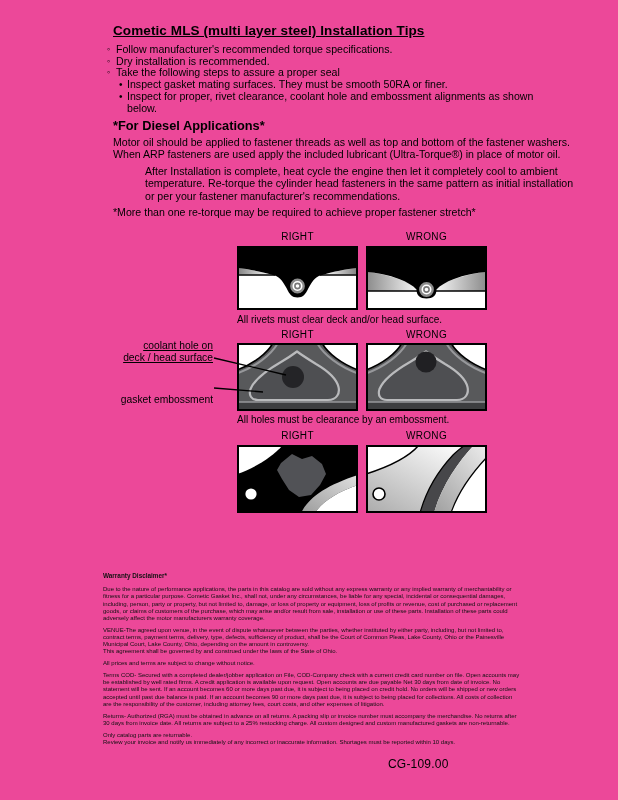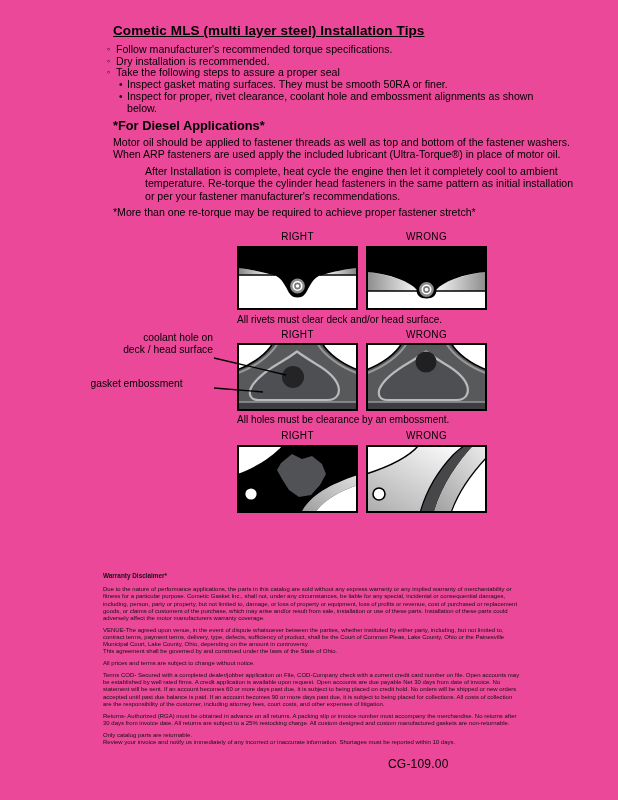--- a/index.html
+++ b/index.html
@@ -112,23 +112,23 @@
       <circle cx="60.5" cy="43.5" r="2.6" fill="#fff" stroke="#787878" stroke-width="1.6"></circle>
       <rect x="1" y="1" width="119" height="62" fill="none" stroke="#000" stroke-width="2"></rect>
     </svg>
   </div>
 
   <div class="abs caption" style="left:237px;top:313px;width:300px;">All rivets must clear deck and/or head surface.</div>
 
   <div class="abs dlabel" style="left:237px;top:329px;">RIGHT</div>
   <div class="abs dlabel" style="left:366px;top:329px;">WRONG</div>
 
-  <div class="abs callout" style="left:60px;top:332px;">coolant hole on
+  <div class="abs callout" style="left:60px;top:340px;text-decoration:underline;">coolant hole on
 deck / head surface</div>
-  <div class="abs callout" style="left:60px;top:378px;text-align:center;">gasket embossment</div>
+  <div class="abs callout" style="left:60px;top:394px;">gasket embossment</div>
 
   <div class="abs dbox" style="left:237px;top:343px;height:68px;">
     <svg width="121" height="68" viewBox="0 0 121 68">
       <rect width="121" height="68" fill="#58595b"></rect>
       <path d="M21,57 C14,57 11.5,52 13.5,46 C18,35 31,26.5 44,19 C50,15.5 56,11.5 60,8.5 C64,11.5 71,16 79,21 C91,28 99.5,35.5 101.5,44 C103,50 100,57 91,57 Z" fill="#4e4f52" stroke="#b9babc" stroke-width="2.2"></path>
       <path d="M0,0 H36 C30,10.5 16.5,21 0,27 Z" fill="#ffffff"></path>
       <path d="M36,0 C30,10.5 16.5,21 0,27" stroke="#000" stroke-width="1.6" fill="none"></path>
       <path d="M41,0 C34,12 19,23.5 0,30.5" stroke="#97989b" stroke-width="2" fill="none"></path>
       <path d="M121,0 H85 C91,10.5 104.5,21 121,27 Z" fill="#ffffff"></path>
       <path d="M85,0 C91,10.5 104.5,21 121,27" stroke="#000" stroke-width="1.6" fill="none"></path>

